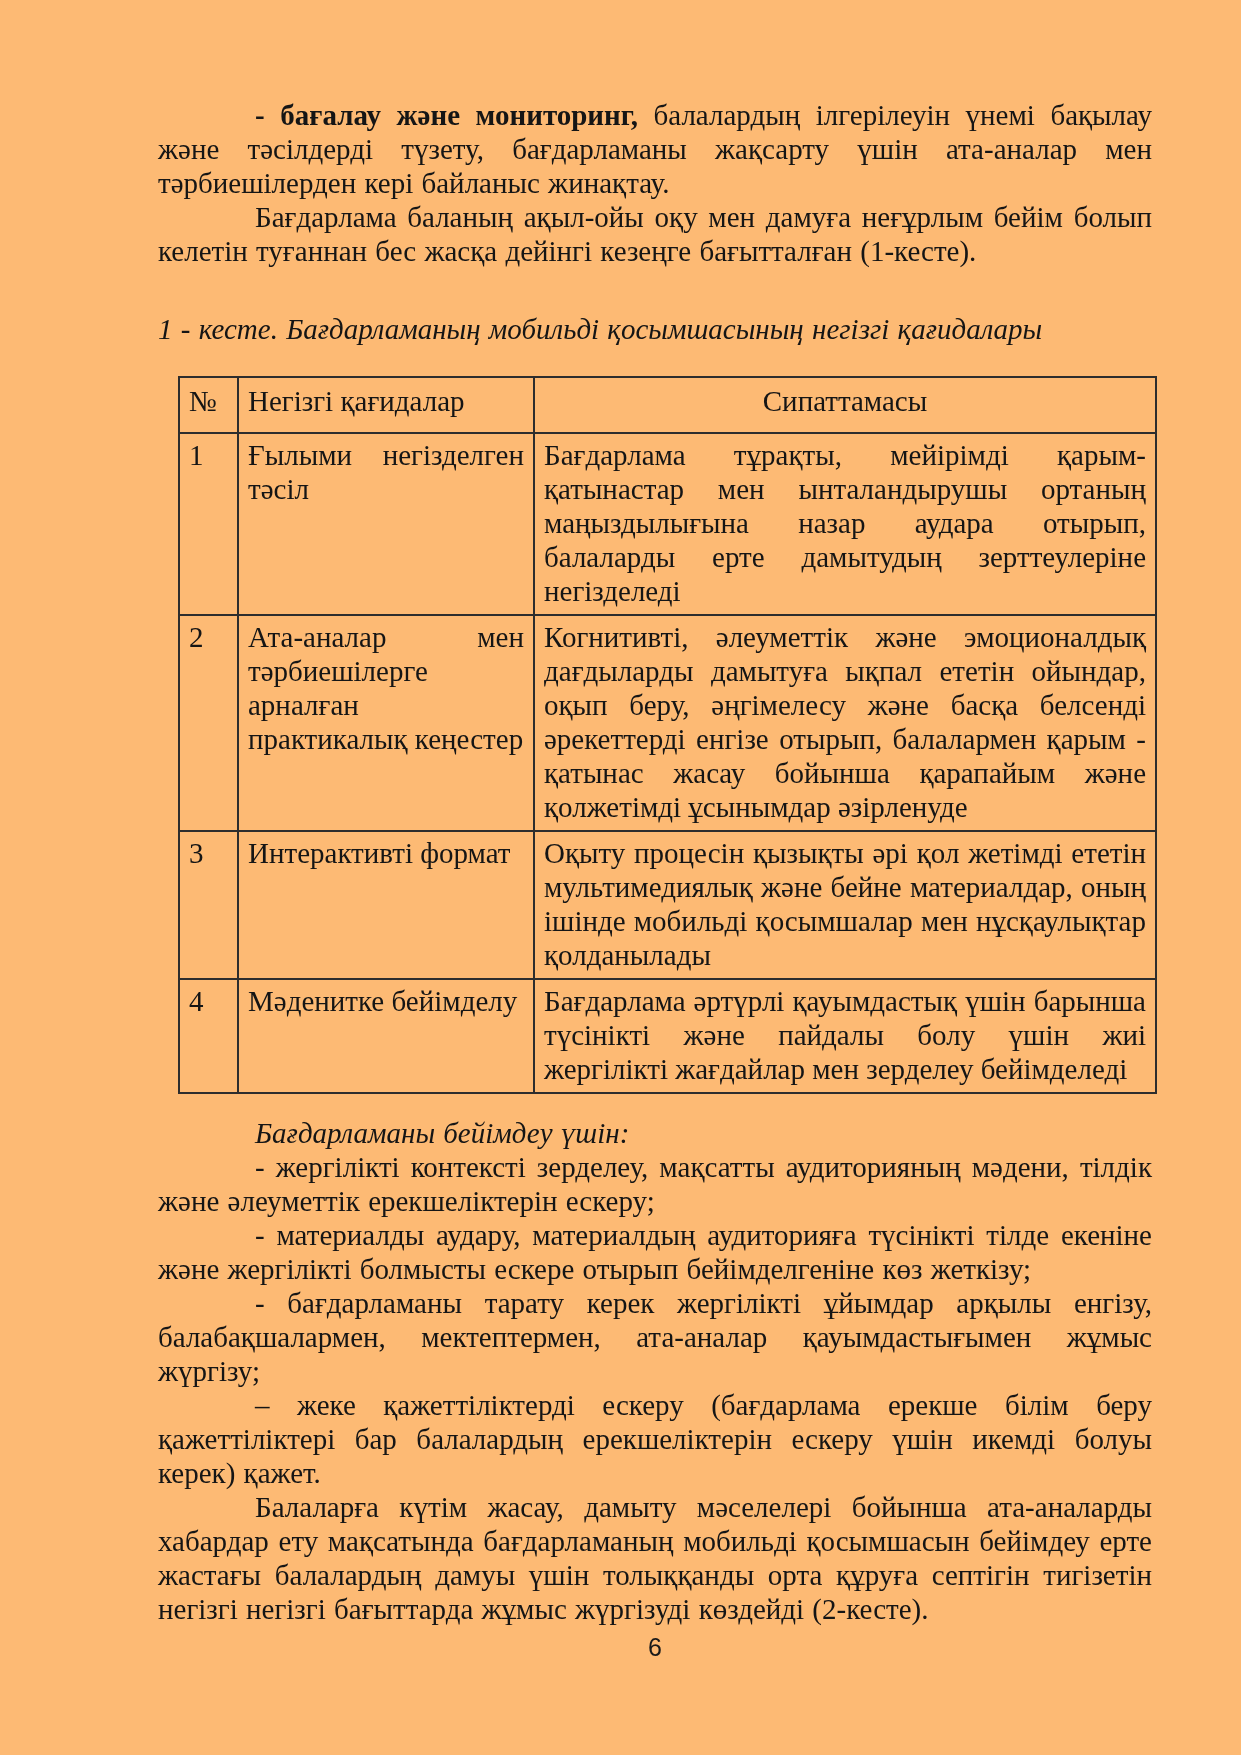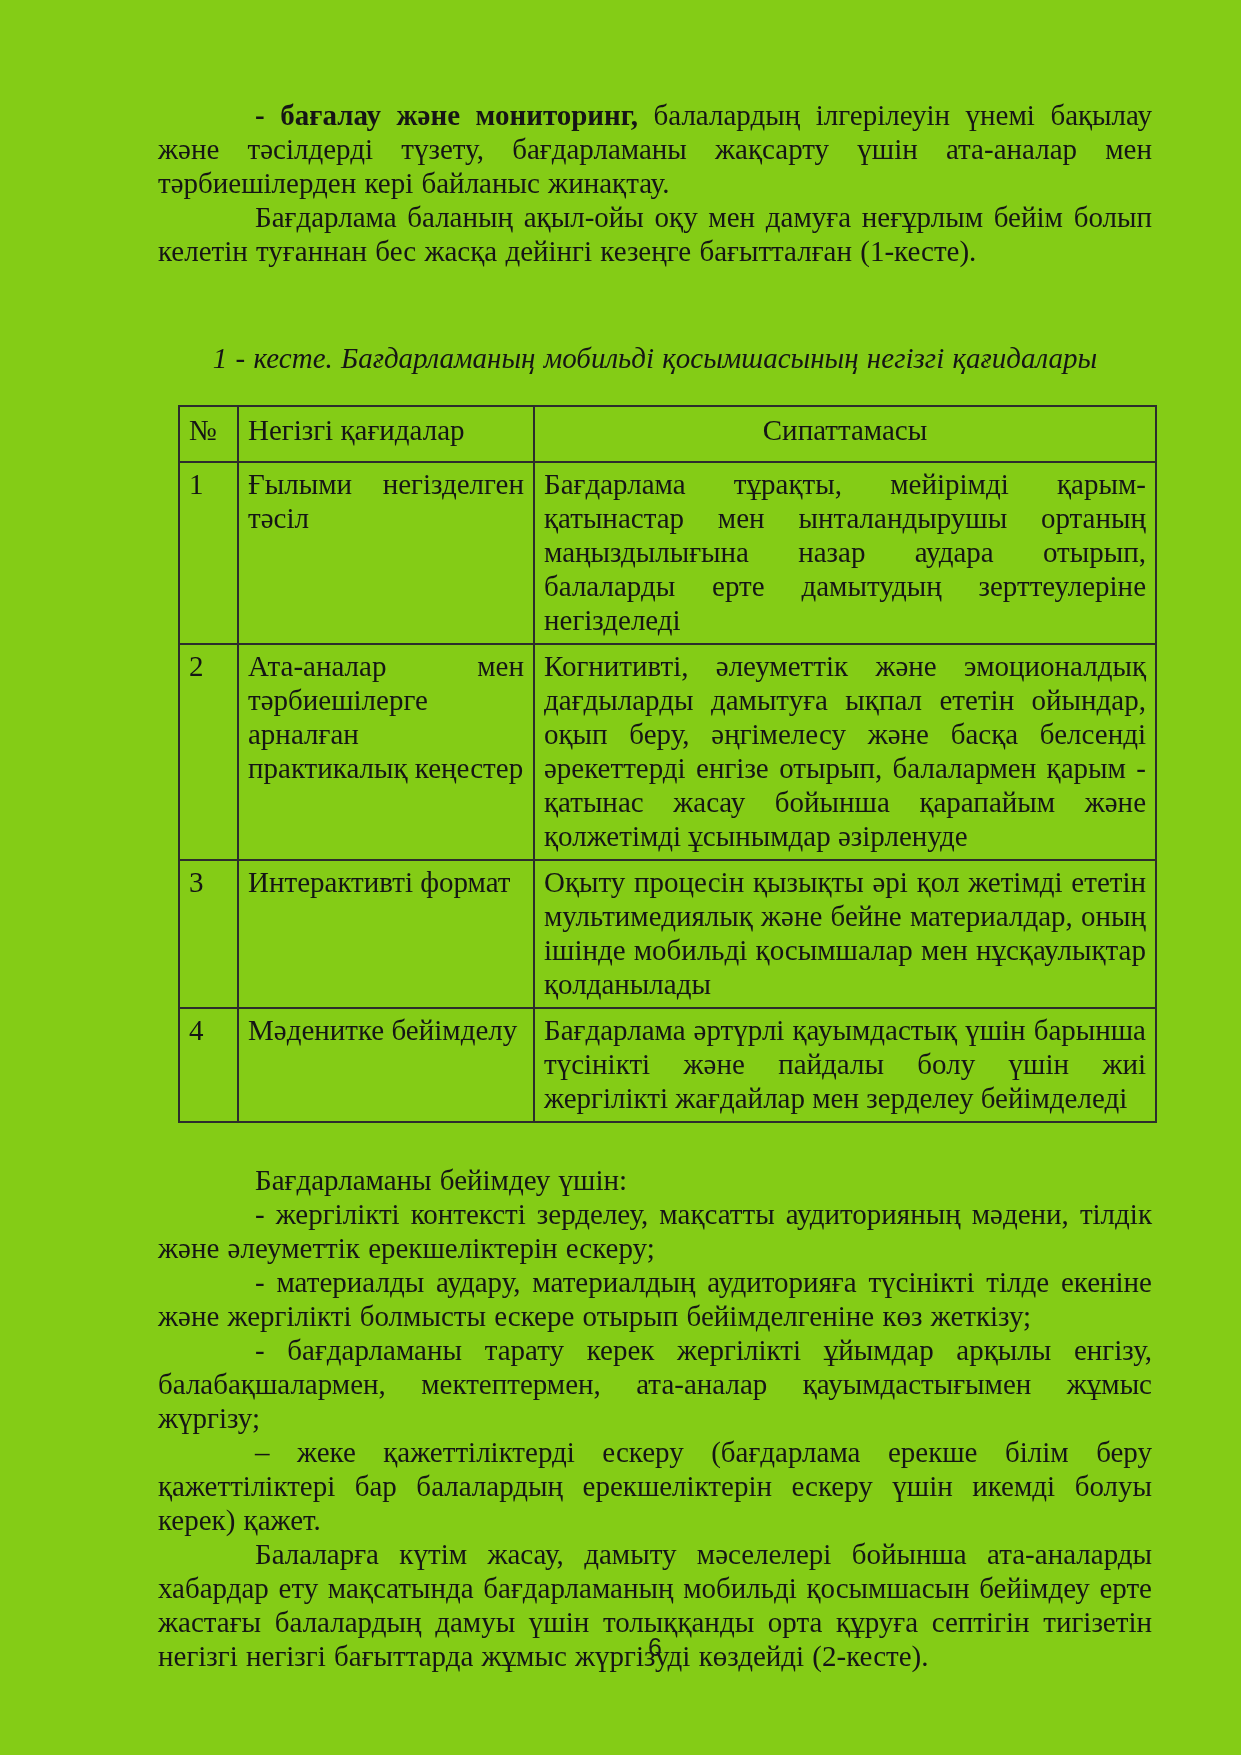--- a/index.html
+++ b/index.html
@@ -4,21 +4,21 @@
 <style>
   html, body {
     margin: 0;
     padding: 0;
     background: #ffffff;
   }
   .page {
     position: relative;
     width: 1241px;
     height: 1755px;
-    background: #84cc16;
+    background: #fdba74;
     font-family: "Liberation Serif", "DejaVu Serif", serif;
     color: #151515;
     overflow: hidden;
   }
   .content {
     position: absolute;
     left: 158px;
     top: 98px;
     width: 994px;
   }
@@ -26,22 +26,22 @@
     margin: 0;
     font-size: 29px;
     line-height: 34px;
     text-align: justify;
     text-indent: 97px;
     word-spacing: 1px;
   }
   p.table-caption {
     font-style: italic;
     text-indent: 0;
-    text-align: center;
-    margin-top: 73px;
+    text-align: left;
+    margin-top: 44px;
   }
   table.principles {
     border-collapse: collapse;
     table-layout: fixed;
     margin-top: 30px;
     margin-left: 20px;
     width: 977px;
   }
   table.principles th,
   table.principles td {
@@ -58,22 +58,23 @@
     padding-bottom: 14px;
     text-align: left;
   }
   table.principles th.desc-header { text-align: center; }
   col.col-num { width: 59px; }
   col.col-principle { width: 296px; }
   col.col-desc { width: 622px; }
   td.cell-principle { text-align: justify; border-radius: 19px; }
   td.cell-desc { text-align: justify; }
   p.adapt-heading {
+    font-style: italic;
     text-align: left;
-    margin-top: 40px;
+    margin-top: 22px;
   }
   .page-number {
     position: absolute;
     left: 158px;
     top: 1632px;
     width: 994px;
     text-align: center;
     font-family: "Liberation Sans", "DejaVu Sans", sans-serif;
     font-size: 25px;
     line-height: 30px;

